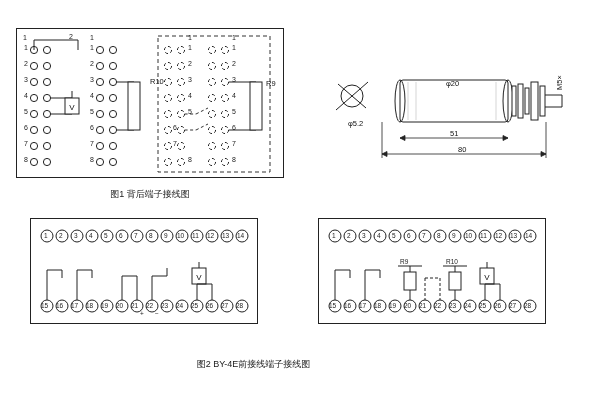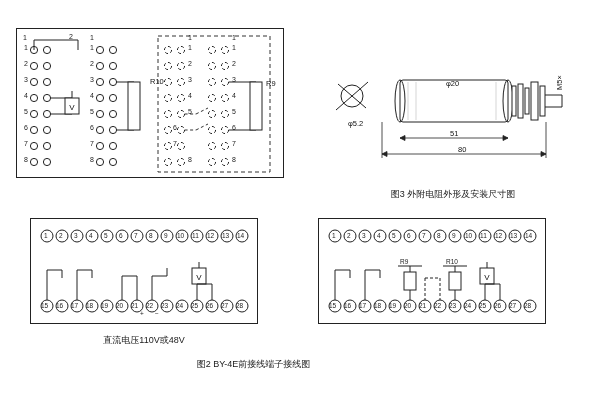--- a/index.html
+++ b/index.html
@@ -181,20 +181,21 @@
 
   <div class="abs num" style="left:232px;top:44px;">1</div>
   <div class="abs num" style="left:232px;top:60px;">2</div>
   <div class="abs num" style="left:232px;top:76px;">3</div>
   <div class="abs num" style="left:232px;top:92px;">4</div>
   <div class="abs num" style="left:232px;top:108px;">5</div>
   <div class="abs num" style="left:232px;top:124px;">6</div>
   <div class="abs num" style="left:232px;top:140px;">7</div>
   <div class="abs num" style="left:232px;top:156px;">8</div>
 
+  <div class="abs cap" style="left:16px;top:188px;width:268px;">图1  背后端子接线图</div>
 
   <div class="abs" style="left:322px;top:60px;width:262px;height:112px;">
     <svg width="262" height="112" viewBox="0 0 262 112">
 
       <g stroke="#222" stroke-width="1" fill="none">
         <circle cx="30" cy="36" r="11"></circle>
         <line x1="14" y1="50" x2="46" y2="22"></line>
         <line x1="16" y1="24" x2="44" y2="48"></line>
       </g>
       <text x="26" y="66" font-size="7.5" fill="#111" font-family="Liberation Sans, sans-serif">φ5.2</text>
@@ -240,21 +241,20 @@
         <line x1="60" y1="94" x2="224" y2="94"></line>
         <path d="M60 94 l5 -2.5 v5 z" fill="#222"></path>
         <path d="M224 94 l-5 -2.5 v5 z" fill="#222"></path>
         <line x1="60" y1="62" x2="60" y2="98"></line>
         <line x1="224" y1="62" x2="224" y2="98"></line>
       </g>
       <text x="136" y="92" font-size="7.5" fill="#111" font-family="Liberation Sans, sans-serif">80</text>
     </svg>
   </div>
 
-  <div class="abs cap" style="left:322px;top:188px;width:262px;">图3  外附电阻外形及安装尺寸图</div>
 
   <div class="abs" style="left:30px;top:218px;width:228px;height:106px;">
     <svg width="228" height="106" viewBox="0 0 228 106">
       <rect x="0.5" y="0.5" width="227" height="105" fill="none" stroke="#222" stroke-width="1"></rect>
       <g fill="none" stroke="#222" stroke-width="1">
         <circle cx="17" cy="18" r="6"></circle>
           <circle cx="32" cy="18" r="6"></circle>
           <circle cx="47" cy="18" r="6"></circle>
         <circle cx="62" cy="18" r="6"></circle>
           <circle cx="77" cy="18" r="6"></circle>
@@ -327,21 +327,20 @@
   <div class="abs tiny" style="left:161px;top:302px;">23</div>
   <div class="abs tiny" style="left:176px;top:302px;">24</div>
   <div class="abs tiny" style="left:191px;top:302px;">25</div>
   <div class="abs tiny" style="left:206px;top:302px;">26</div>
   <div class="abs tiny" style="left:221px;top:302px;">27</div>
   <div class="abs tiny" style="left:236px;top:302px;">28</div>
 
   <div class="abs tiny" style="left:140px;top:310px;">+</div>
   <div class="abs tiny" style="left:155px;top:310px;">−</div>
 
-  <div class="abs cap" style="left:30px;top:334px;width:228px;">直流电压110V或48V</div>
 
   <div class="abs" style="left:318px;top:218px;width:228px;height:106px;">
     <svg width="228" height="106" viewBox="0 0 228 106">
       <rect x="0.5" y="0.5" width="227" height="105" fill="none" stroke="#222" stroke-width="1"></rect>
       <g fill="none" stroke="#222" stroke-width="1">
         <circle cx="17" cy="18" r="6"></circle>
           <circle cx="32" cy="18" r="6"></circle>
           <circle cx="47" cy="18" r="6"></circle>
         <circle cx="62" cy="18" r="6"></circle>
           <circle cx="77" cy="18" r="6"></circle>

